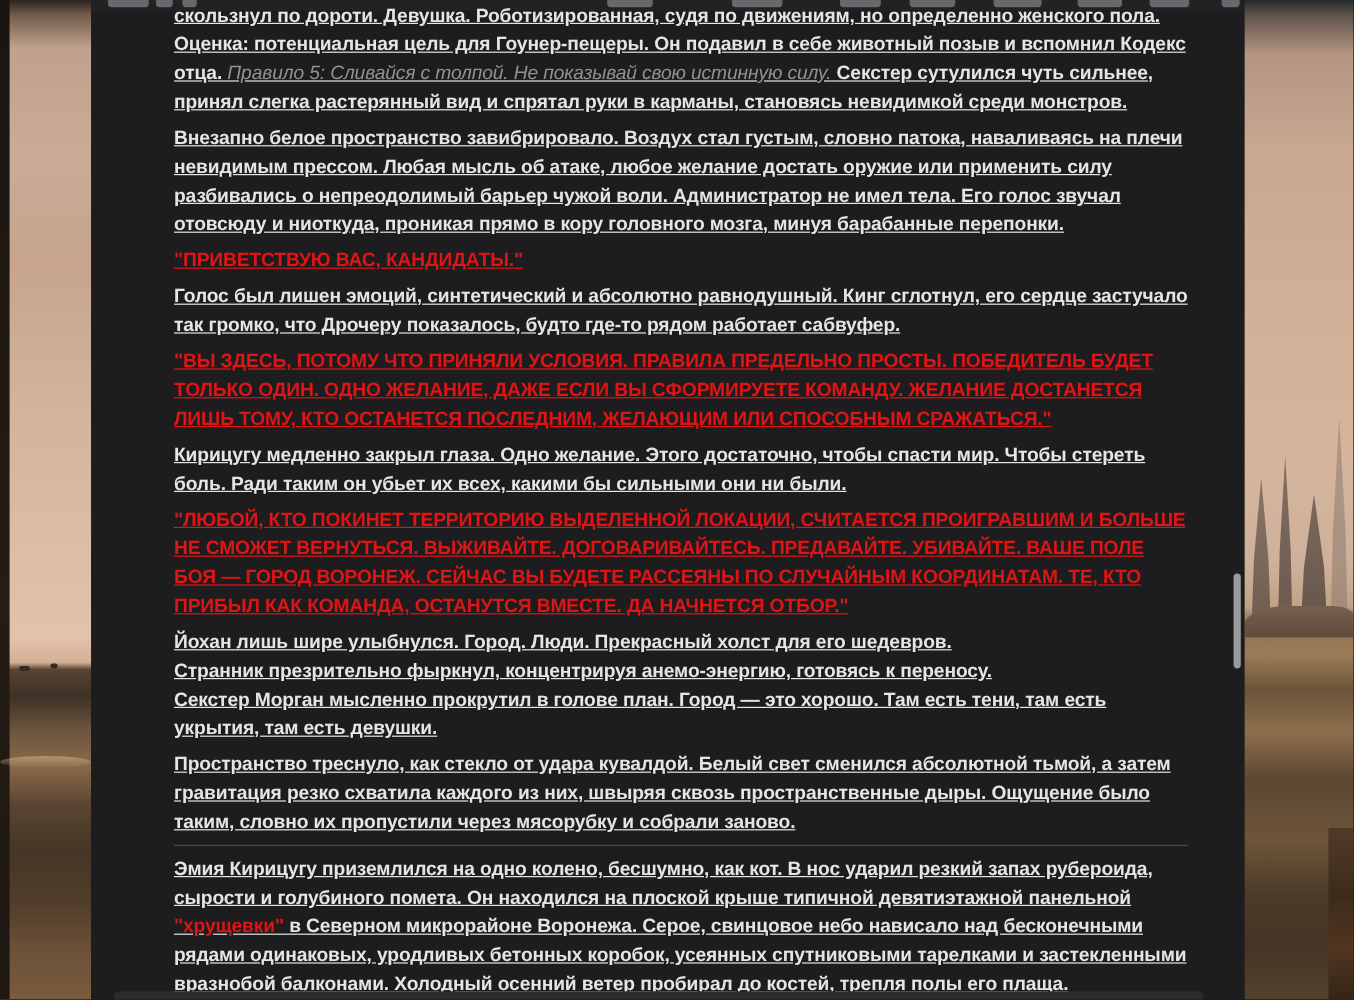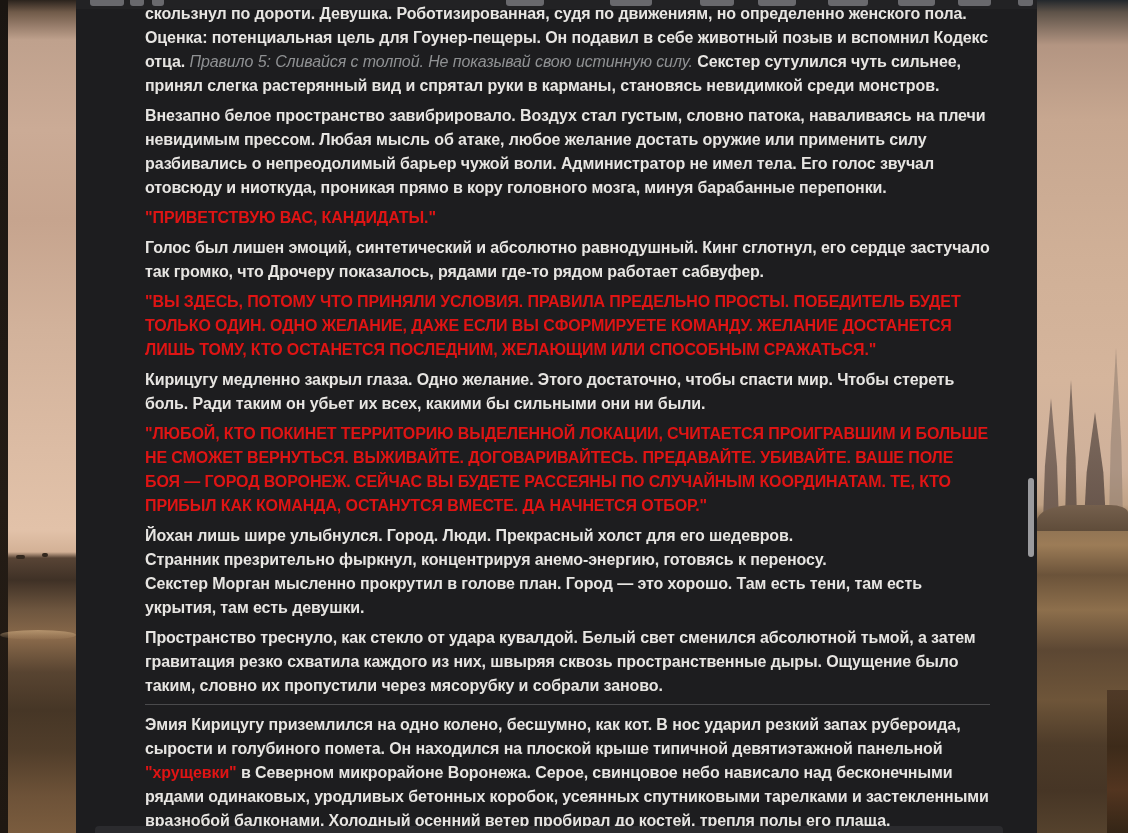--- a/index.html
+++ b/index.html
@@ -42,21 +42,21 @@
   
   .panel { position:absolute; left:76px; top:0; width:961px; height:833px; background:#1d1d1f; }
 
   .toolbar-strip { position:absolute; left:76px; top:0; width:961px; height:9px;
     background:rgba(255,255,255,0.025); z-index:5; }
   .icon-frag { position:absolute; top:-3px; height:9px; background:#75767a;
     border-radius:3px; opacity:.85; }
 
   .story { position:absolute; left:145px; top:2px; width:845px; z-index:2;
     font-size:16px; line-height:24px; letter-spacing:-0.1px; }
-  .story p { margin:0 0 6px 0; font-weight:700; color:#e7e5e2; }
+  .story p { margin:0 0 6px 0; font-weight:700; color:#e7e5e2;text-decoration:underline; }
   .story p.announcement { color:#df1414; }
   .seg-normal  { color:#e7e5e2; }
   .seg-italic  { color:#8f9193; font-style:italic; font-weight:400; }
   .seg-red     { color:#df1414; }
   .story-divider { border:0; border-top:1px solid #4a4a4c; margin:6px 0 8px 0; }
 
   .scrollbar-thumb { position:absolute; left:1028px; top:478px; width:6px; height:79px;
     background:#9b9b9e; border-radius:3px; z-index:6; }
 
   .footer-edge { position:absolute; left:95px; top:826px; width:908px; height:8px;
@@ -95,21 +95,21 @@
       <div class="icon-frag" style="left: 752px; width: 40px;"></div>
       <div class="icon-frag" style="left: 822px; width: 37px;"></div>
       <div class="icon-frag" style="left: 882px; width: 33px;"></div>
       <div class="icon-frag" style="left: 942px; width: 15px;"></div>
     </div>
 
   <div class="story" id="story-text">
       <p class="body"><span class="seg-normal">скользнул по дороти. Девушка. Роботизированная, судя по движениям, но определенно женского пола. Оценка: потенциальная цель для Гоунер-пещеры. Он подавил в себе животный позыв и вспомнил Кодекс отца. </span><span class="seg-italic">Правило 5: Сливайся с толпой. Не показывай свою истинную силу.</span><span class="seg-normal"> Секстер сутулился чуть сильнее, принял слегка растерянный вид и спрятал руки в карманы, становясь невидимкой среди монстров.</span></p>
       <p class="body"><span class="seg-normal">Внезапно белое пространство завибрировало. Воздух стал густым, словно патока, наваливаясь на плечи невидимым прессом. Любая мысль об атаке, любое желание достать оружие или применить силу разбивались о непреодолимый барьер чужой воли. Администратор не имел тела. Его голос звучал отовсюду и ниоткуда, проникая прямо в кору головного мозга, минуя барабанные перепонки.</span></p>
       <p class="announcement"><span class="seg-red">"ПРИВЕТСТВУЮ ВАС, КАНДИДАТЫ."</span></p>
-      <p class="body"><span class="seg-normal">Голос был лишен эмоций, синтетический и абсолютно равнодушный. Кинг сглотнул, его сердце застучало так громко, что Дрочеру показалось, рядами где-то рядом работает сабвуфер.</span></p>
+      <p class="body"><span class="seg-normal">Голос был лишен эмоций, синтетический и абсолютно равнодушный. Кинг сглотнул, его сердце застучало так громко, что Дрочеру показалось, будто где-то рядом работает сабвуфер.</span></p>
       <p class="announcement"><span class="seg-red">"ВЫ ЗДЕСЬ, ПОТОМУ ЧТО ПРИНЯЛИ УСЛОВИЯ. ПРАВИЛА ПРЕДЕЛЬНО ПРОСТЫ. ПОБЕДИТЕЛЬ БУДЕТ ТОЛЬКО ОДИН. ОДНО ЖЕЛАНИЕ, ДАЖЕ ЕСЛИ ВЫ СФОРМИРУЕТЕ КОМАНДУ. ЖЕЛАНИЕ ДОСТАНЕТСЯ ЛИШЬ ТОМУ, КТО ОСТАНЕТСЯ ПОСЛЕДНИМ, ЖЕЛАЮЩИМ ИЛИ СПОСОБНЫМ СРАЖАТЬСЯ."</span></p>
       <p class="body"><span class="seg-normal">Кирицугу медленно закрыл глаза. Одно желание. Этого достаточно, чтобы спасти мир. Чтобы стереть боль. Ради таким он убьет их всех, какими бы сильными они ни были.</span></p>
       <p class="announcement"><span class="seg-red">"ЛЮБОЙ, КТО ПОКИНЕТ ТЕРРИТОРИЮ ВЫДЕЛЕННОЙ ЛОКАЦИИ, СЧИТАЕТСЯ ПРОИГРАВШИМ И БОЛЬШЕ НЕ СМОЖЕТ ВЕРНУТЬСЯ. ВЫЖИВАЙТЕ. ДОГОВАРИВАЙТЕСЬ. ПРЕДАВАЙТЕ. УБИВАЙТЕ. ВАШЕ ПОЛЕ БОЯ — ГОРОД ВОРОНЕЖ. СЕЙЧАС ВЫ БУДЕТЕ РАССЕЯНЫ ПО СЛУЧАЙНЫМ КООРДИНАТАМ. ТЕ, КТО ПРИБЫЛ КАК КОМАНДА, ОСТАНУТСЯ ВМЕСТЕ. ДА НАЧНЕТСЯ ОТБОР."</span></p>
       <p class="body"><span class="seg-normal">Йохан лишь шире улыбнулся. Город. Люди. Прекрасный холст для его шедевров.</span><br><span class="seg-normal">Странник презрительно фыркнул, концентрируя анемо-энергию, готовясь к переносу.</span><br><span class="seg-normal">Секстер Морган мысленно прокрутил в голове план. Город — это хорошо. Там есть тени, там есть укрытия, там есть девушки.</span></p>
       <p class="body"><span class="seg-normal">Пространство треснуло, как стекло от удара кувалдой. Белый свет сменился абсолютной тьмой, а затем гравитация резко схватила каждого из них, швыряя сквозь пространственные дыры. Ощущение было таким, словно их пропустили через мясорубку и собрали заново.</span></p>
       <div class="story-divider"></div>
       <p class="body"><span class="seg-normal">Эмия Кирицугу приземлился на одно колено, бесшумно, как кот. В нос ударил резкий запах рубероида, сырости и голубиного помета. Он находился на плоской крыше типичной девятиэтажной панельной </span><span class="seg-red">"хрущевки"</span><span class="seg-normal"> в Северном микрорайоне Воронежа. Серое, свинцовое небо нависало над бесконечными рядами одинаковых, уродливых бетонных коробок, усеянных спутниковыми тарелками и застекленными вразнобой балконами. Холодный осенний ветер пробирал до костей, трепля полы его плаща.</span></p>
     </div>
 
   <div class="scrollbar-thumb"></div>

